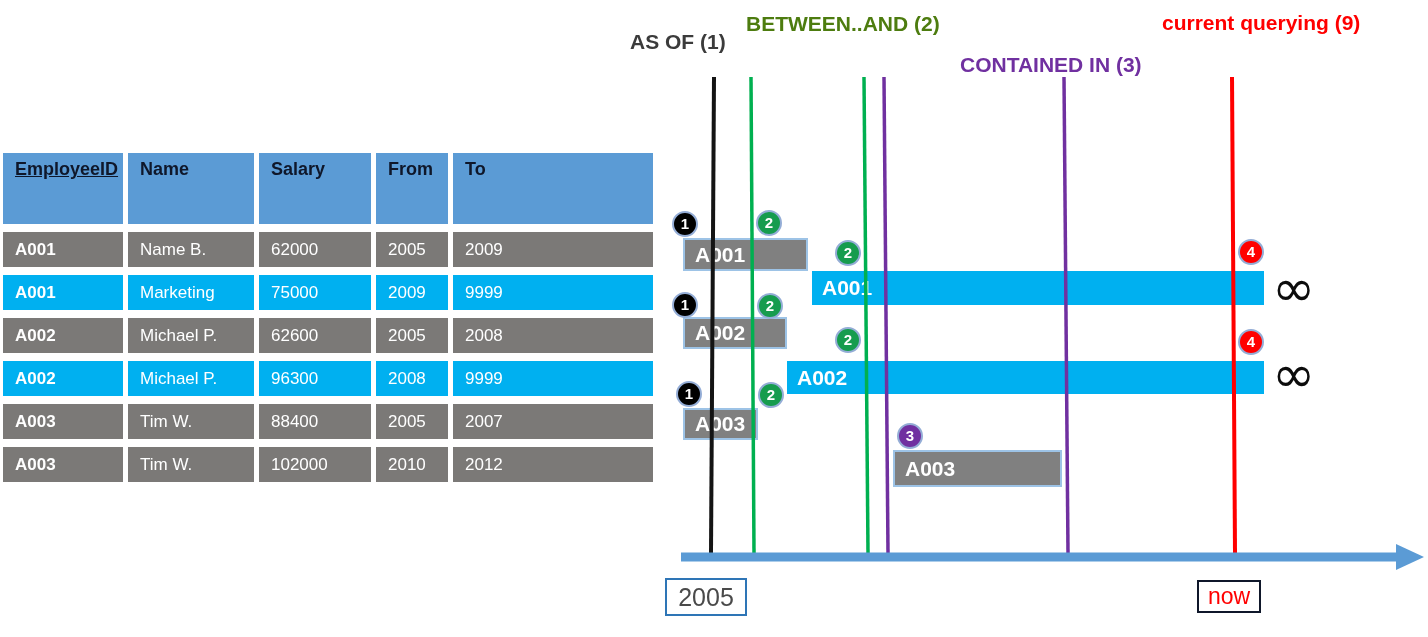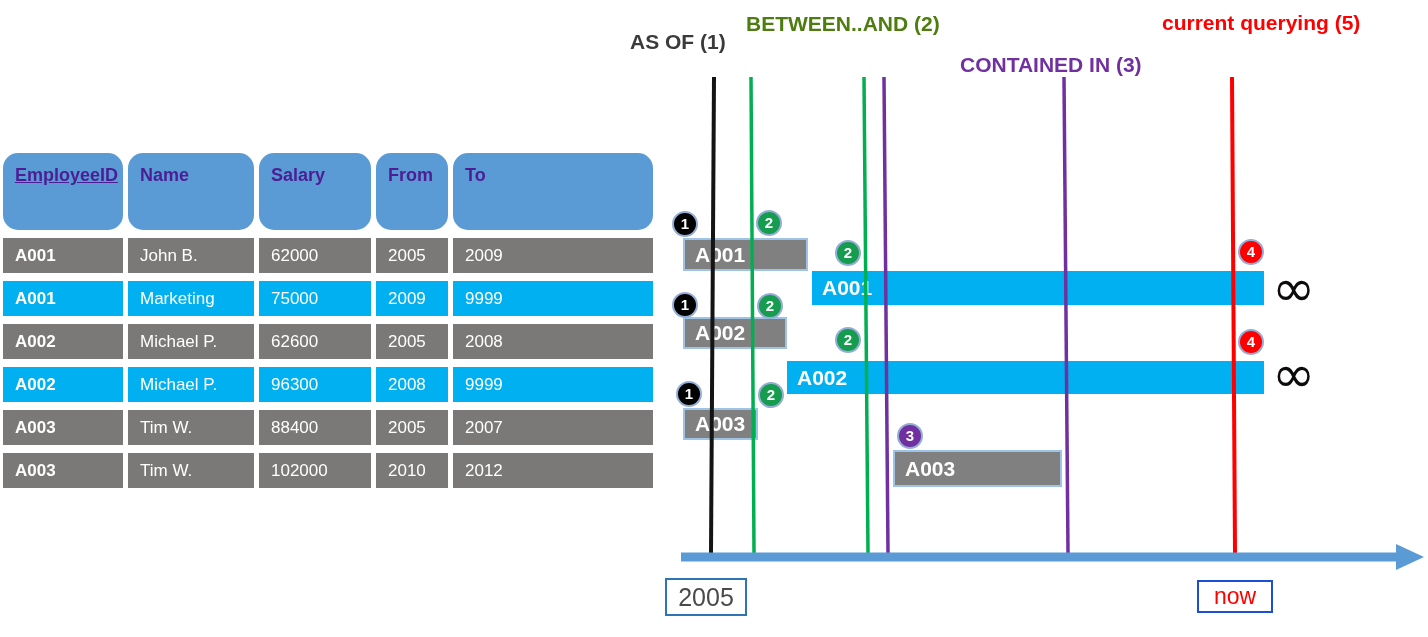--- a/index.html
+++ b/index.html
@@ -8,22 +8,22 @@
     font-family:"Liberation Sans", sans-serif;
   }
 
   
   table.emp{
     position:absolute;left:-2px;top:145px;
     border-collapse:separate;border-spacing:5px 8px;table-layout:fixed;
   }
   table.emp th,table.emp td{padding:0 0 0 12px;text-align:left;vertical-align:middle;}
   table.emp th{
-    background:#5B9BD5;color:#4c1d95;font-weight:bold;font-size:18px;
-    height:65px;vertical-align:top;padding-top:12px;border-radius:15px;
+    background:#5B9BD5;color:#0f172a;font-weight:bold;font-size:18px;
+    height:65px;vertical-align:top;padding-top:6px;
   }
   table.emp td{height:35px;font-size:17px;color:#fff;}
   tr.history td{background:#7B7977;}
   tr.current td{background:#00B0F0;}
   td.key{font-weight:bold;}
   .u{text-decoration:underline;}
   .w1{width:108px}.w2{width:114px}.w3{width:100px}.w4{width:60px}.w5{width:188px}
 
   
   .legend{position:absolute;font-size:21px;font-weight:600;white-space:nowrap;}
@@ -59,22 +59,22 @@
   }
   .year-box{
     position:absolute;left:665px;top:578px;width:82px;height:38px;z-index:4;
     border:2px solid #2E75B6;box-sizing:border-box;color:#4A4A4A;font-size:25px;
     display:flex;align-items:center;justify-content:center;
   }
   .axis-title{
     position:absolute;left:833px;top:577px;z-index:4;color:#262626;font-size:32px;
   }
   .now-box{
-    position:absolute;left:1197px;top:580px;width:76px;height:33px;z-index:4;
-    border:2px solid #1d4ed8;box-sizing:border-box;color:#FF0000;font-size:23px;
+    position:absolute;left:1197px;top:580px;width:64px;height:33px;z-index:4;
+    border:2px solid #0f172a;box-sizing:border-box;color:#FF0000;font-size:23px;
     display:flex;align-items:center;justify-content:center;
   }
   svg.lines{position:absolute;left:0;top:0;z-index:2;pointer-events:none;}
 </style>
 </head>
 <body>
 
 <div class="canvas">
 
   <table class="emp">
@@ -83,21 +83,21 @@
         <th class="w1"><span class="u">EmployeeID</span></th>
         <th class="w2"><span>Name</span></th>
         <th class="w3"><span>Salary</span></th>
         <th class="w4"><span>From</span></th>
         <th class="w5"><span>To</span></th>
       </tr>
     </thead>
     <tbody>
       <tr class="history">
         <td class="key">A001</td>
-        <td>John B.</td>
+        <td>Name B.</td>
         <td>62000</td>
         <td>2005</td>
         <td>2009</td>
       </tr>
       <tr class="current">
         <td class="key">A001</td>
         <td>Marketing</td>
         <td>75000</td>
         <td>2009</td>
         <td>9999</td>
@@ -130,21 +130,21 @@
         <td>2010</td>
         <td>2012</td>
       </tr>
     </tbody>
   </table>
 
   <div class="legend lg-asof">AS OF (1)</div>
   <div class="legend lg-between">BETWEEN..AND (2)</div>
   <div class="legend lg-contained">CONTAINED IN (3)</div>
   <div class="legend lg-current">
-    <div>current querying (5)</div>
+    <div>current querying (9)</div>
   </div>
 
   <div class="bar bar-gray" style="left:683px;top:238px;width:125px;height:33px;">
     <span class="bar-label">A001</span>
   </div>
   <div class="bar bar-cyan" style="left:812px;top:271px;width:452px;height:34px;">
     <span class="bar-label">A001</span>
   </div>
   <div class="bar bar-gray" style="left:683px;top:317px;width:104px;height:32px;">
     <span class="bar-label">A002</span>

